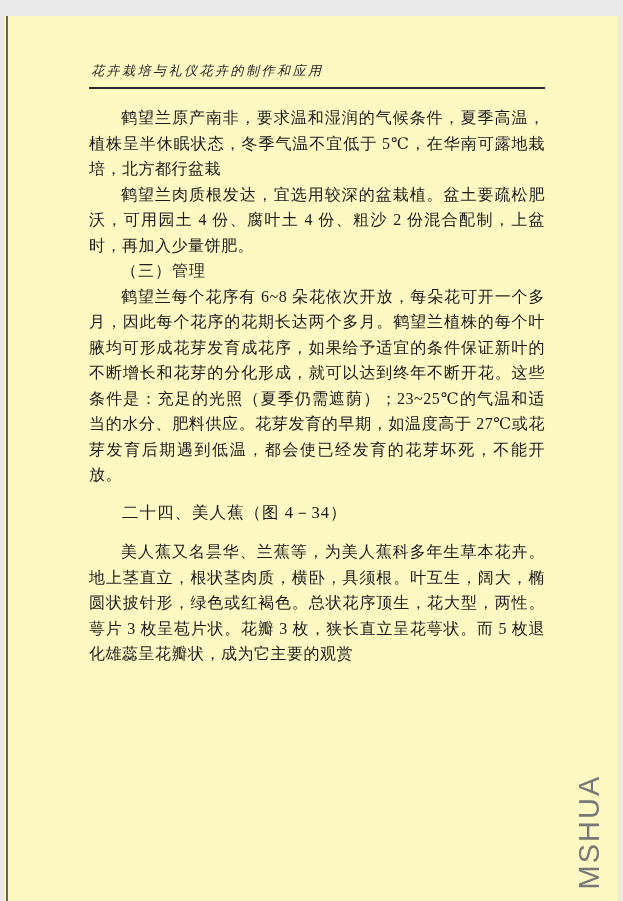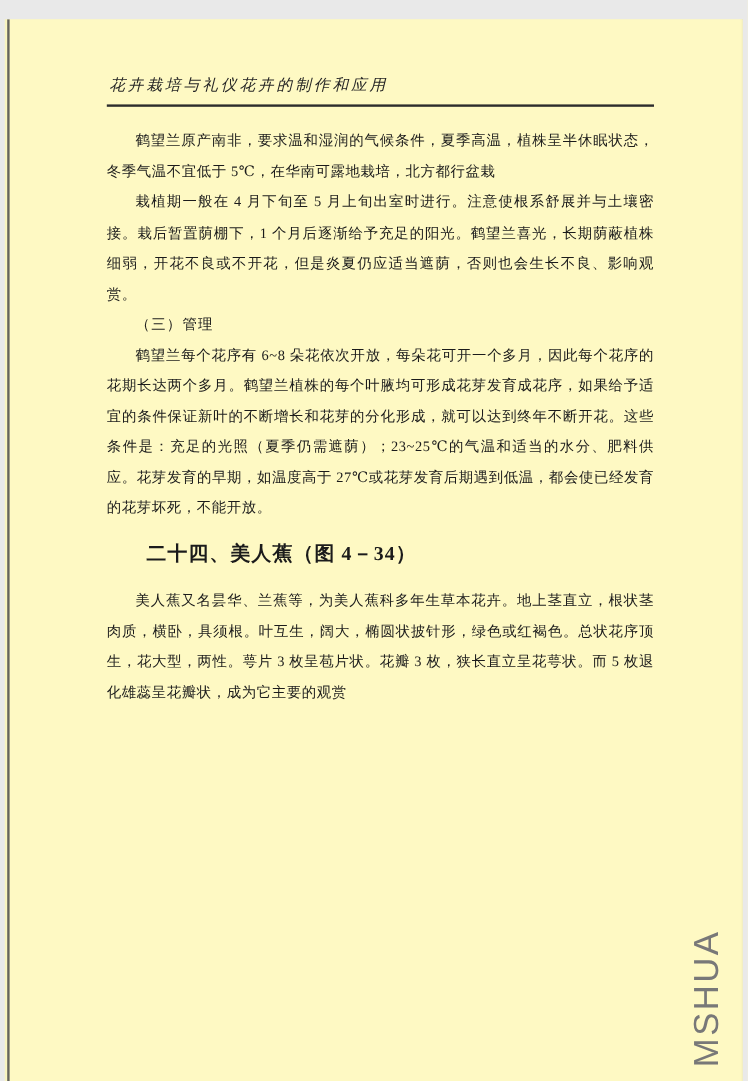--- a/index.html
+++ b/index.html
@@ -30,31 +30,31 @@
     letter-spacing:2.5px;
     color:#262626;
     margin:0 0 7px 2px;
   }
   .head-rule{
     height:0;border-bottom:2px solid #2d2d2d;
     margin-bottom:16px;
   }
   .text-body p{
     margin:0;
-    font-size:12px;
+    font-size:16px;
     line-height:25.5px;
     text-align:justify;
     text-indent:2em;
     letter-spacing:.5px;
   }
   .text-body p.subheading{
     letter-spacing:1px;
   }
   .text-body p.heading{
-    font-weight:bold;
+    font-weight:normal;
     font-size:16.5px;
     margin:12px 0 14px;
     letter-spacing:1px;
   }
   .watermark{
     position:absolute;
     left:515px;top:798px;
     width:140px;height:36px;
     transform:rotate(-90deg);
     font-family:"Liberation Sans","DejaVu Sans",sans-serif;
@@ -71,21 +71,21 @@
 <div class="page">
   <div class="scan-edge-left"></div>
   <div class="scan-edge-bottom"></div>
 
   <div class="content">
     <div class="running-head">花卉栽培与礼仪花卉的制作和应用</div>
     <div class="head-rule"></div>
 
     <div class="text-body">
         <p class="body">鹤望兰原产南非，要求温和湿润的气候条件，夏季高温，植株呈半休眠状态，冬季气温不宜低于 5℃，在华南可露地栽培，北方都行盆栽</p>
-        <p class="body">栽植期一般在 4 月下旬至 5 月上旬出室时进行。注意使根系舒展并与土壤密接。栽后暂置荫棚下，1 个月后逐渐给予充足的阳光。鹤望兰喜光，长期荫蔽植株细弱，开花不良或不开花，但是炎夏仍应适当遮荫，否则也会生长不良、影响观赏。</p>
+        <p class="body">鹤望兰肉质根发达，宜选用较深的盆栽植。盆土要疏松肥沃，可用园土 4 份、腐叶土 4 份、粗沙 2 份混合配制，上盆时，再加入少量饼肥。</p>
         <p class="subheading">（三）管理</p>
         <p class="body">鹤望兰每个花序有 6~8 朵花依次开放，每朵花可开一个多月，因此每个花序的花期长达两个多月。鹤望兰植株的每个叶腋均可形成花芽发育成花序，如果给予适宜的条件保证新叶的不断增长和花芽的分化形成，就可以达到终年不断开花。这些条件是：充足的光照（夏季仍需遮荫）；23~25℃的气温和适当的水分、肥料供应。花芽发育的早期，如温度高于 27℃或花芽发育后期遇到低温，都会使已经发育的花芽坏死，不能开放。</p>
         <p class="heading">二十四、美人蕉（图 4－34）</p>
         <p class="body">美人蕉又名昙华、兰蕉等，为美人蕉科多年生草本花卉。地上茎直立，根状茎肉质，横卧，具须根。叶互生，阔大，椭圆状披针形，绿色或红褐色。总状花序顶生，花大型，两性。萼片 3 枚呈苞片状。花瓣 3 枚，狭长直立呈花萼状。而 5 枚退化雄蕊呈花瓣状，成为它主要的观赏</p>
       </div>
 
   </div>
 
   <div class="watermark">MSHUA</div>
 </div>

